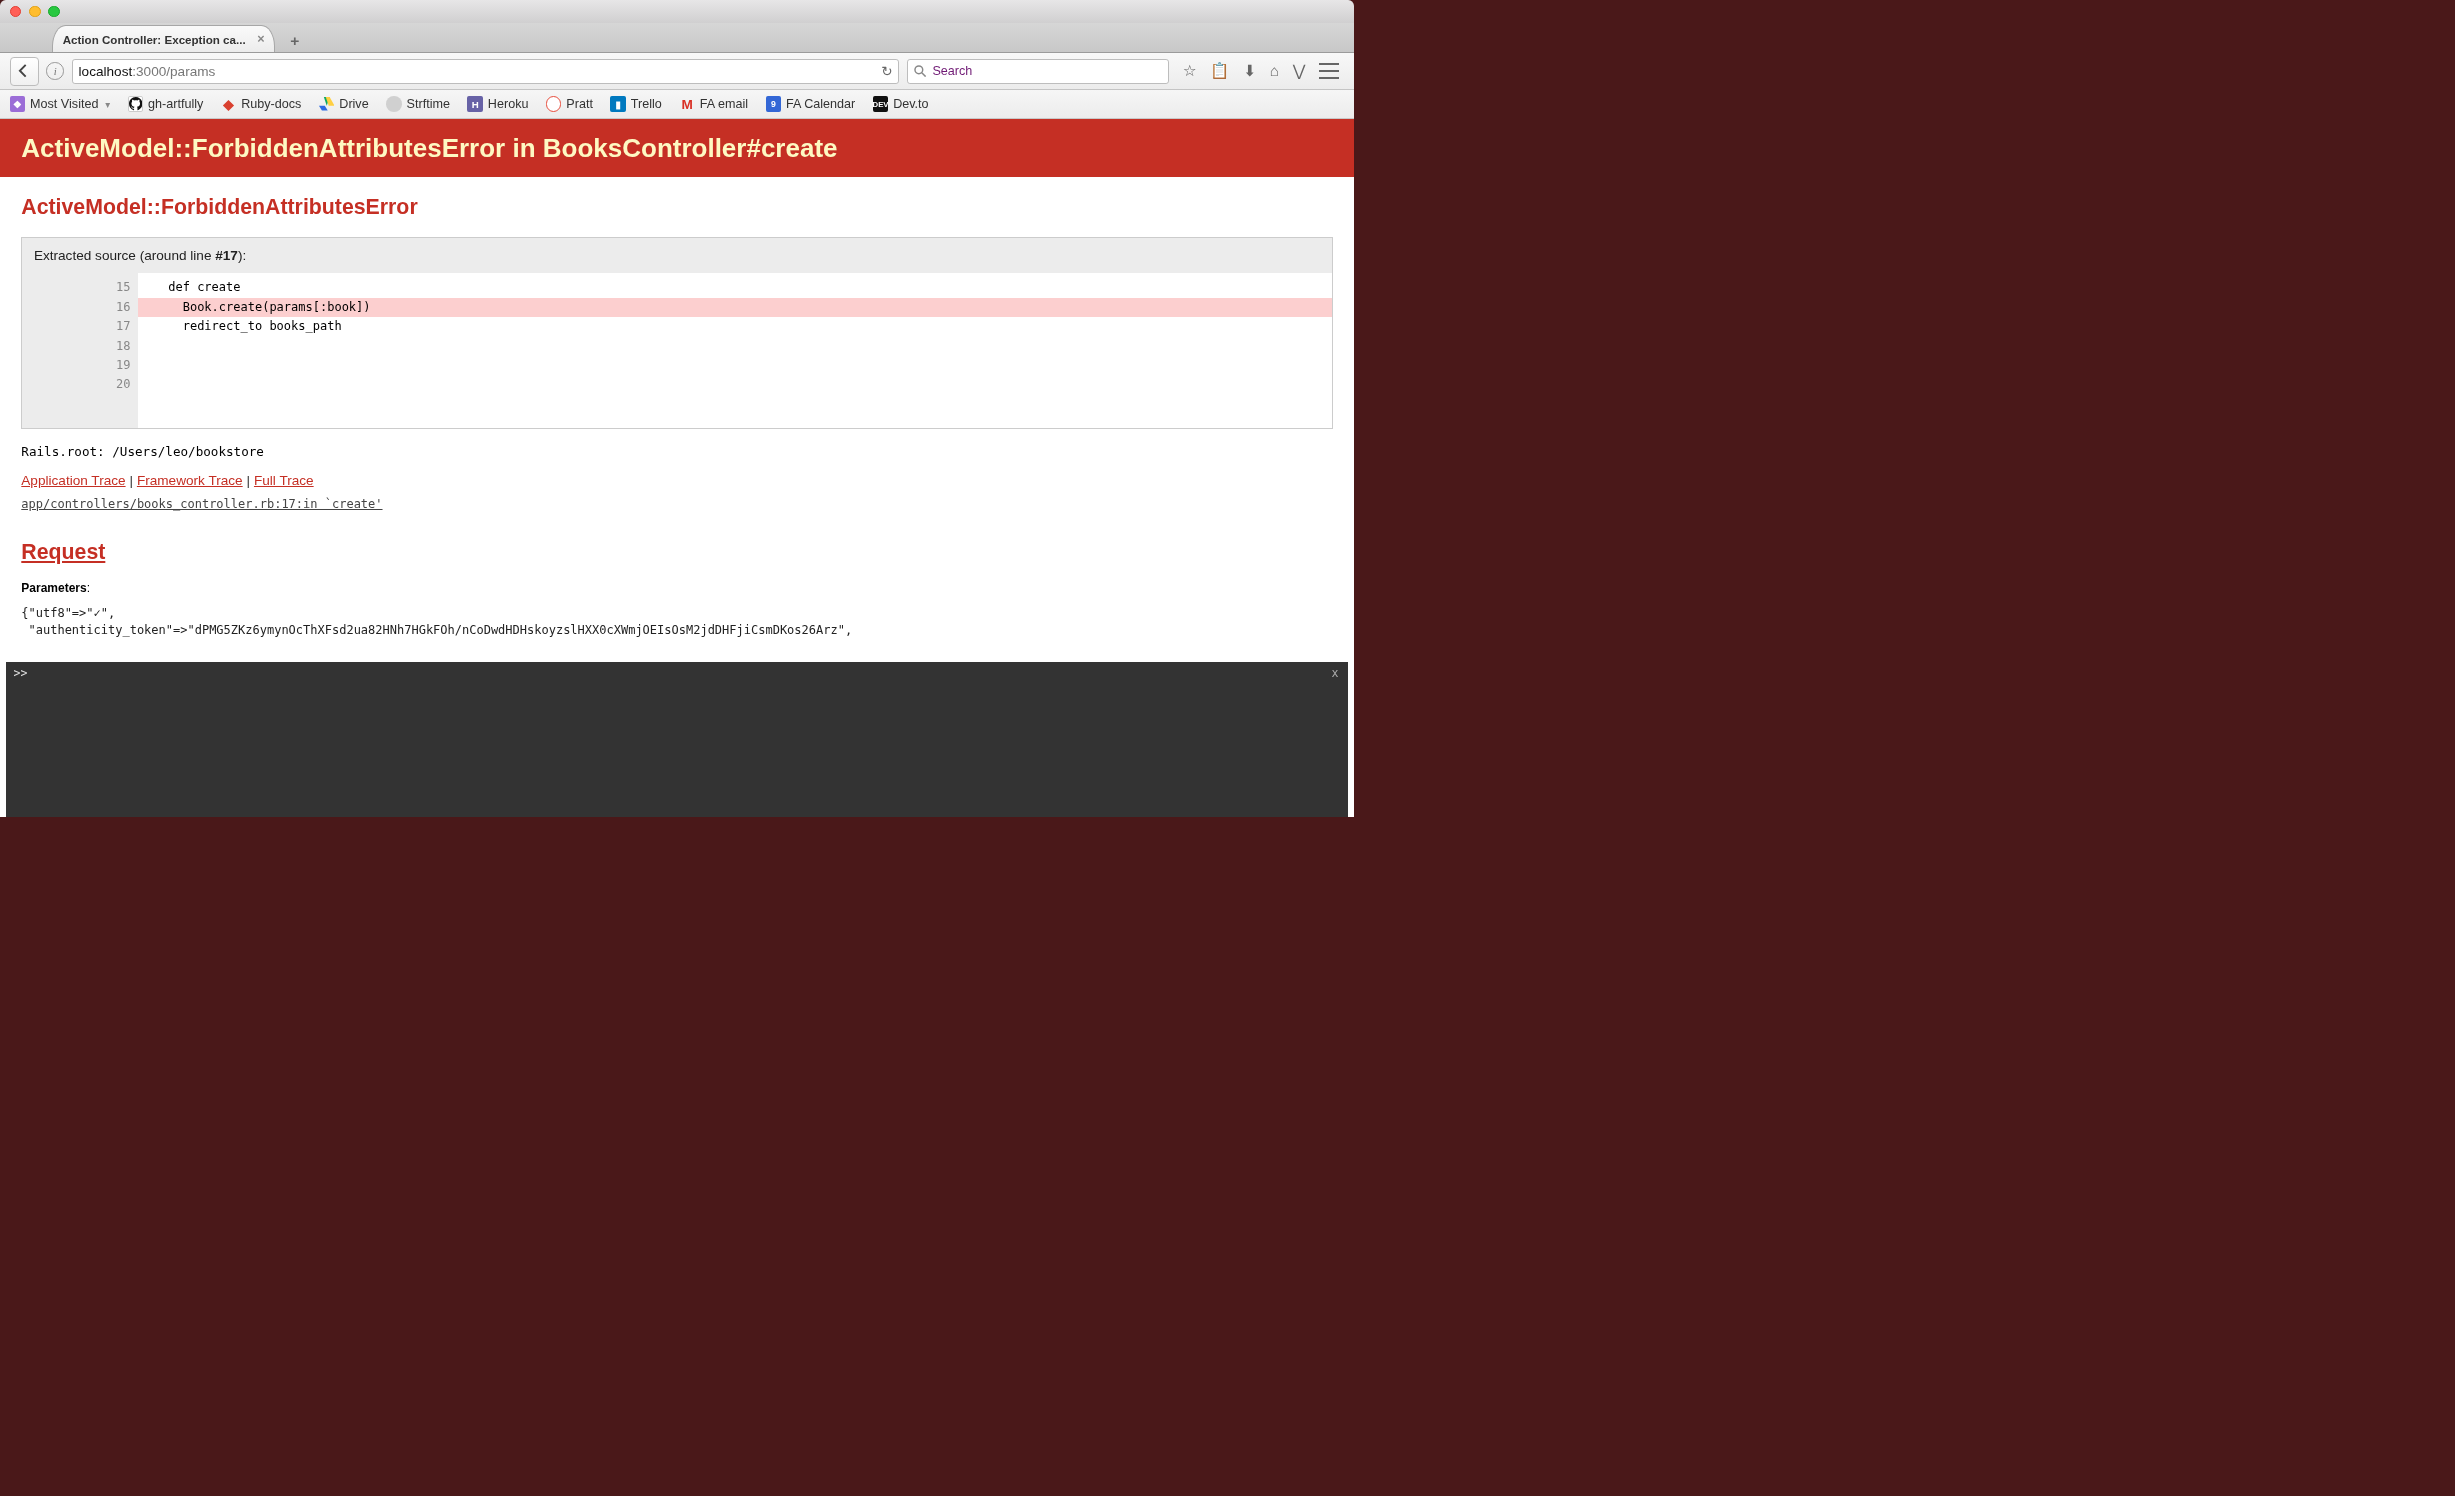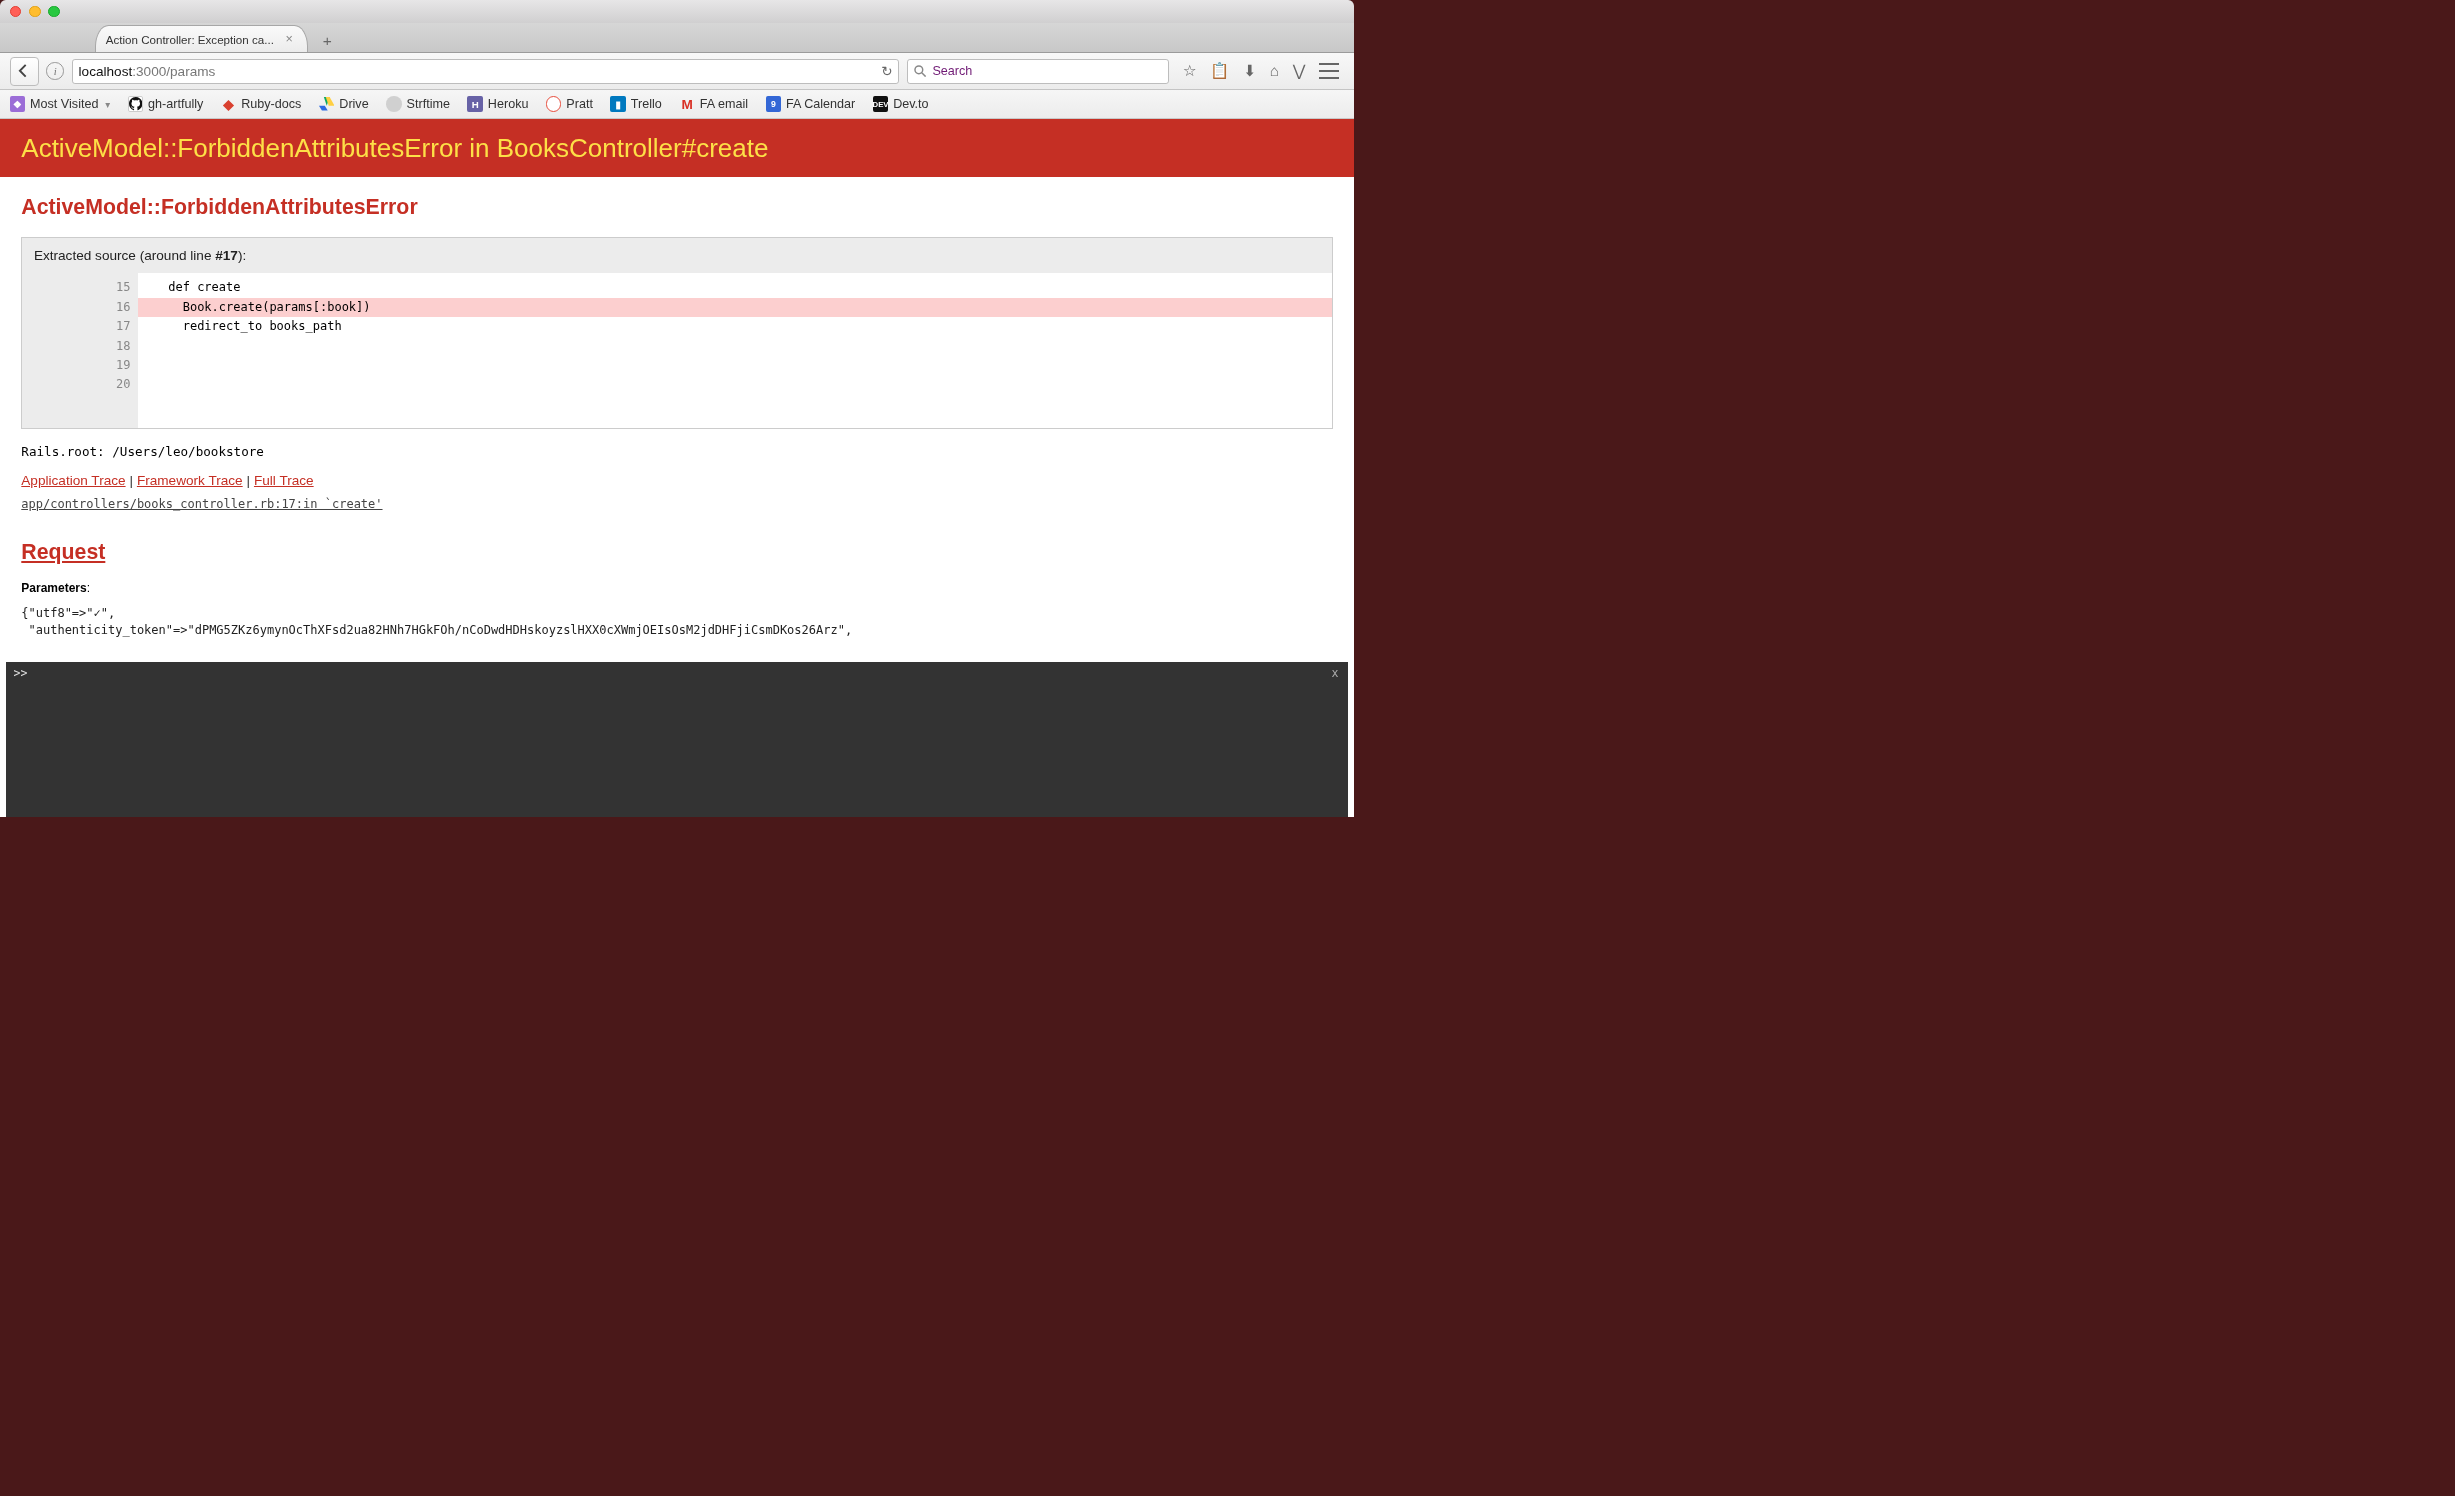--- a/index.html
+++ b/index.html
@@ -27,22 +27,23 @@
   .traffic { display: flex; gap: 7.8px; }
   .tl { width: 11.6px; height: 11.6px; border-radius: 50%; }
   .tl.red { background: #ff5f57; border:1px solid #e33e32;}
   .tl.yellow { background: #ffbd2e; border:1px solid #e1a116;}
   .tl.green { background: #28c840; border:1px solid #17a92b;}
   .tabstrip {
     height: 30px;
     background: linear-gradient(#d6d6d6,#c8c8c8);
     display: flex;
     align-items: flex-end;
-    padding-left: 95px;
+    padding-left: 52px;
     border-bottom: 1px solid #9b9b9b;
+    font-weight: bold;
   }
   .tab {
     background: linear-gradient(#fafafa,#ececec);
     height: 27px;
     min-width: 213px;
     border: 1px solid #a7a7a7;
     border-bottom: none;
     border-top-left-radius: 13.6px 21.3px;
     border-top-right-radius: 13.6px 21.3px;
     display: flex;
@@ -132,24 +133,24 @@
   .dropdown-caret{color:#888;font-size:9.7px;margin-left:1.9px;}
 
   .page {
     background:#fff;
     height: calc(100% - 23px - 30px - 37px - 29px - 7.8px);
     overflow:hidden;
     position:relative;
   }
   .error-header {
     background:#c52f24;
-    color:#fde047;
+    color:#fef9c3;
     padding:13.6px 21.3px;
     font-size:26px;
-    font-weight:normal;
+    font-weight:bold;
   }
   .content { padding: 17.5px 21.3px 0 21.3px; font-size:13.6px;}
   h2.err-name { color:#c52f24; font-size:21.3px; font-weight:bold; margin-bottom:17.5px;}
   .source-box {
     border:1px solid #ccc;
     background:#ececec;
   }
   .source-title { padding:9.7px 11.6px; font-size:13.6px; color:#222;}
   .source-title b{font-weight:bold;}
   .code-area { display:flex; background:#fff; font-family: Menlo,Consolas,monospace; font-size:12px; min-height:155px;}

